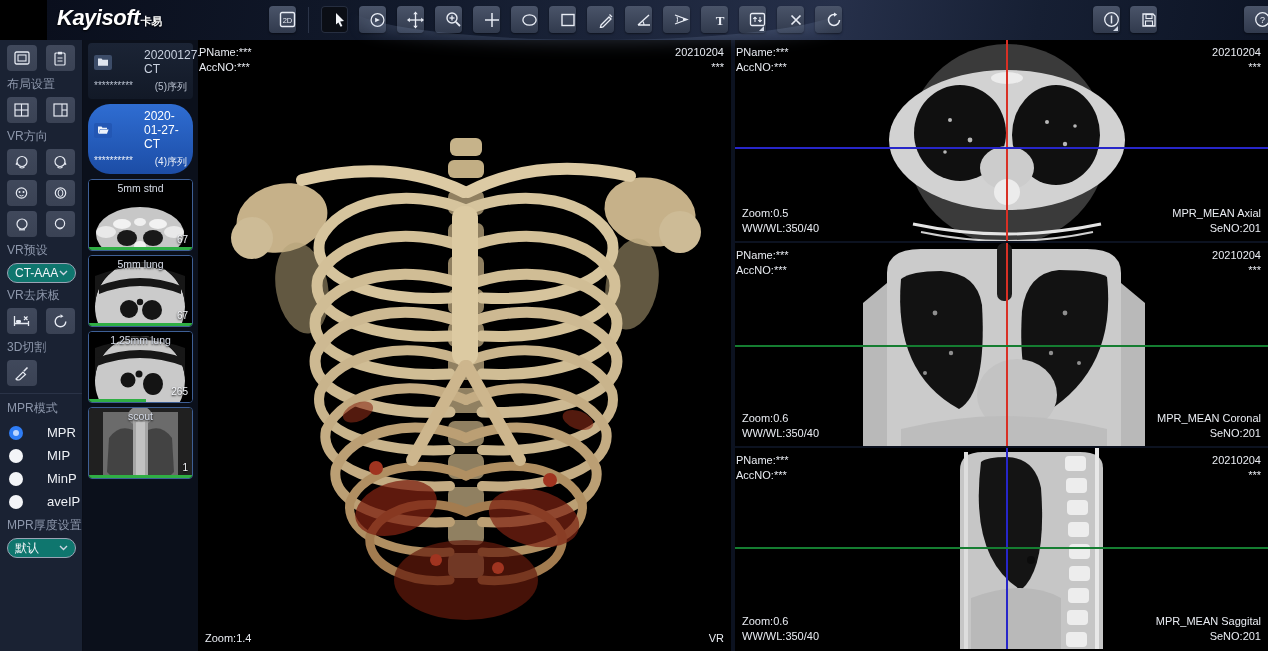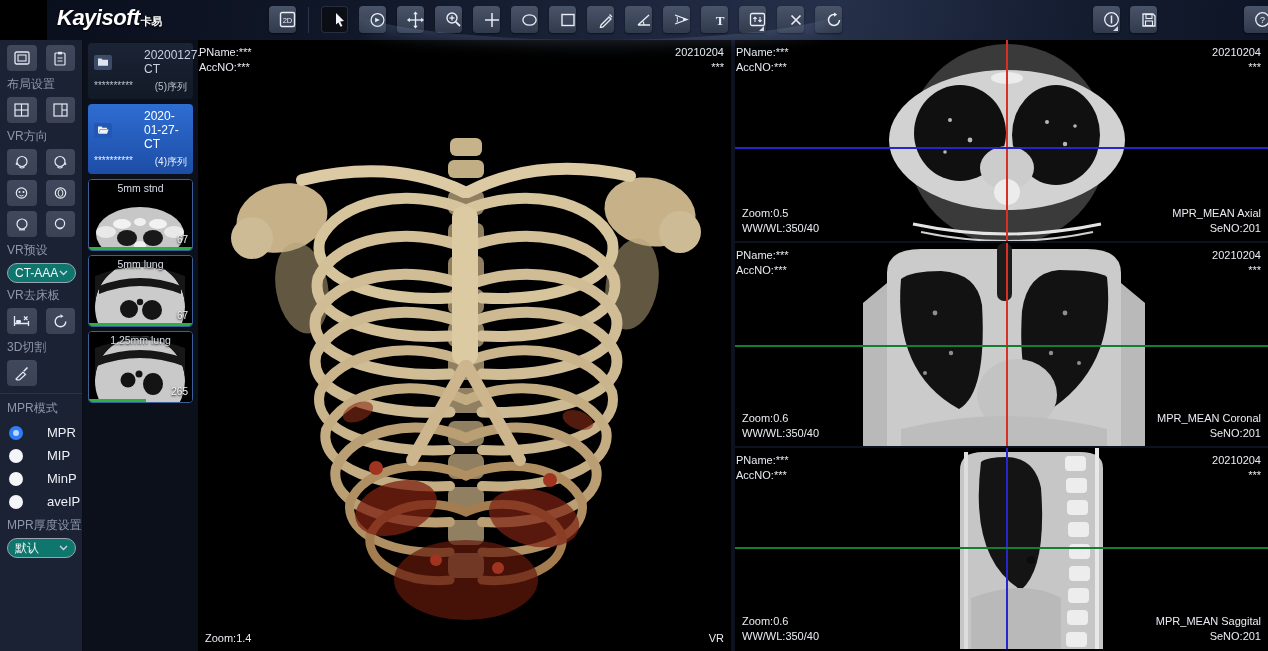--- a/index.html
+++ b/index.html
@@ -43,21 +43,21 @@
   .radio { width:14px; height:14px; border-radius:50%; background:#f3f5f8; flex:0 0 auto; position:relative; }
   .radio.sel { background:#2f7df6; }
   .radio.sel::after { content:""; position:absolute; left:4px; top:4px; width:6px; height:6px;
     border-radius:50%; background:#bcd6ff; }
 
   
   .series-panel { position:absolute; left:83px; top:40px; width:115px; height:611px; background:#0b101b;
     padding:3px 5px; z-index:4; }
   .series-item { border-radius:4px; padding:5px 6px 5px; margin-bottom:5px; cursor:pointer;
     background:linear-gradient(180deg,#1b2435,#121927); color:#c9d1df; }
-  .series-item.selected { background:linear-gradient(180deg,#2f6dd2,#1c4da6); color:#fff; }
+  .series-item.selected { background:linear-gradient(180deg,#2f6dd2,#1c4da6); color:#fff;border-radius:22px; }
   .si-top { display:flex; align-items:center; justify-content:space-between; font-size:12px;gap:32px; }
   .si-ico { width:18px; height:15px; border-radius:2px; background:#3c4c68; display:flex;
     align-items:center; justify-content:center; flex:0 0 auto; }
   .series-item.selected .si-ico { background:#2357b4; }
   .si-bottom { display:flex; justify-content:space-between; font-size:10px; margin-top:4px; opacity:.9; }
   .thumb { position:relative; height:72px; margin-bottom:4px; border:1px solid #3e5f95; border-radius:4px;
     overflow:hidden; background:#000; cursor:pointer; }
   .thumb svg { position:absolute; left:0; top:0; }
   .thumb-label { position:absolute; top:2px; left:0; width:100%; text-align:center; color:#d7dde9;
     font-size:10.5px; text-shadow:0 1px 2px #000; }
@@ -443,20 +443,35 @@
         <ellipse cx="64" cy="52" rx="10" ry="11" fill="#141414"></ellipse>
       <circle cx="50" cy="42" r="3.5" fill="#141414"></circle>
       <path d="M10 78 Q51 88 92 78" stroke="#e4e4e4" stroke-width="2" fill="none"></path>
       <path d="M14 85 Q51 94 88 85" stroke="#d0d0d0" stroke-width="1.5" fill="none"></path>
     </svg>
     <span class="thumb-label">1.25mm lung</span>
     <span class="thumb-num">265</span>
     <span class="thumb-bar" style="width:55%"></span>
   </div>
 
+  <div class="thumb">
+    <svg width="103" height="96" viewBox="0 0 103 96">
+      <rect width="103" height="96" fill="#202020"></rect>
+      <rect x="14" y="4" width="75" height="92" fill="#6b6b6b"></rect>
+      <ellipse cx="51" cy="8" rx="12" ry="10" fill="#8a8a8a"></ellipse>
+      <rect x="44" y="12" width="15" height="84" fill="#a5a5a5"></rect>
+      <path d="M20 30 q10 -14 24 -8 v48 q-16 6 -26 -6z" fill="#3a3a3a" opacity=".8"></path>
+      <path d="M83 30 q-10 -14 -24 -8 v48 q16 6 26 -6z" fill="#3a3a3a" opacity=".8"></path>
+      <rect x="47" y="14" width="9" height="82" fill="#c2c2c2"></rect>
+      <path d="M24 70 Q51 86 79 70 L79 96 H24z" fill="#888" opacity=".9"></path>
+    </svg>
+    <span class="thumb-label">scout</span>
+    <span class="thumb-num">1</span>
+    <span class="thumb-bar" style="width:100%"></span>
+  </div>
 </aside>
 
 <main class="vr-view">
   <svg class="view-svg" width="533" height="611" viewBox="0 0 533 611">
     <rect width="533" height="611" fill="#000"></rect>
     <g>
 
       <g fill="#b4a17a" opacity=".8">
         <rect x="250" y="150" width="36" height="25" rx="7"></rect>
           <rect x="250" y="183" width="36" height="25" rx="7"></rect>

